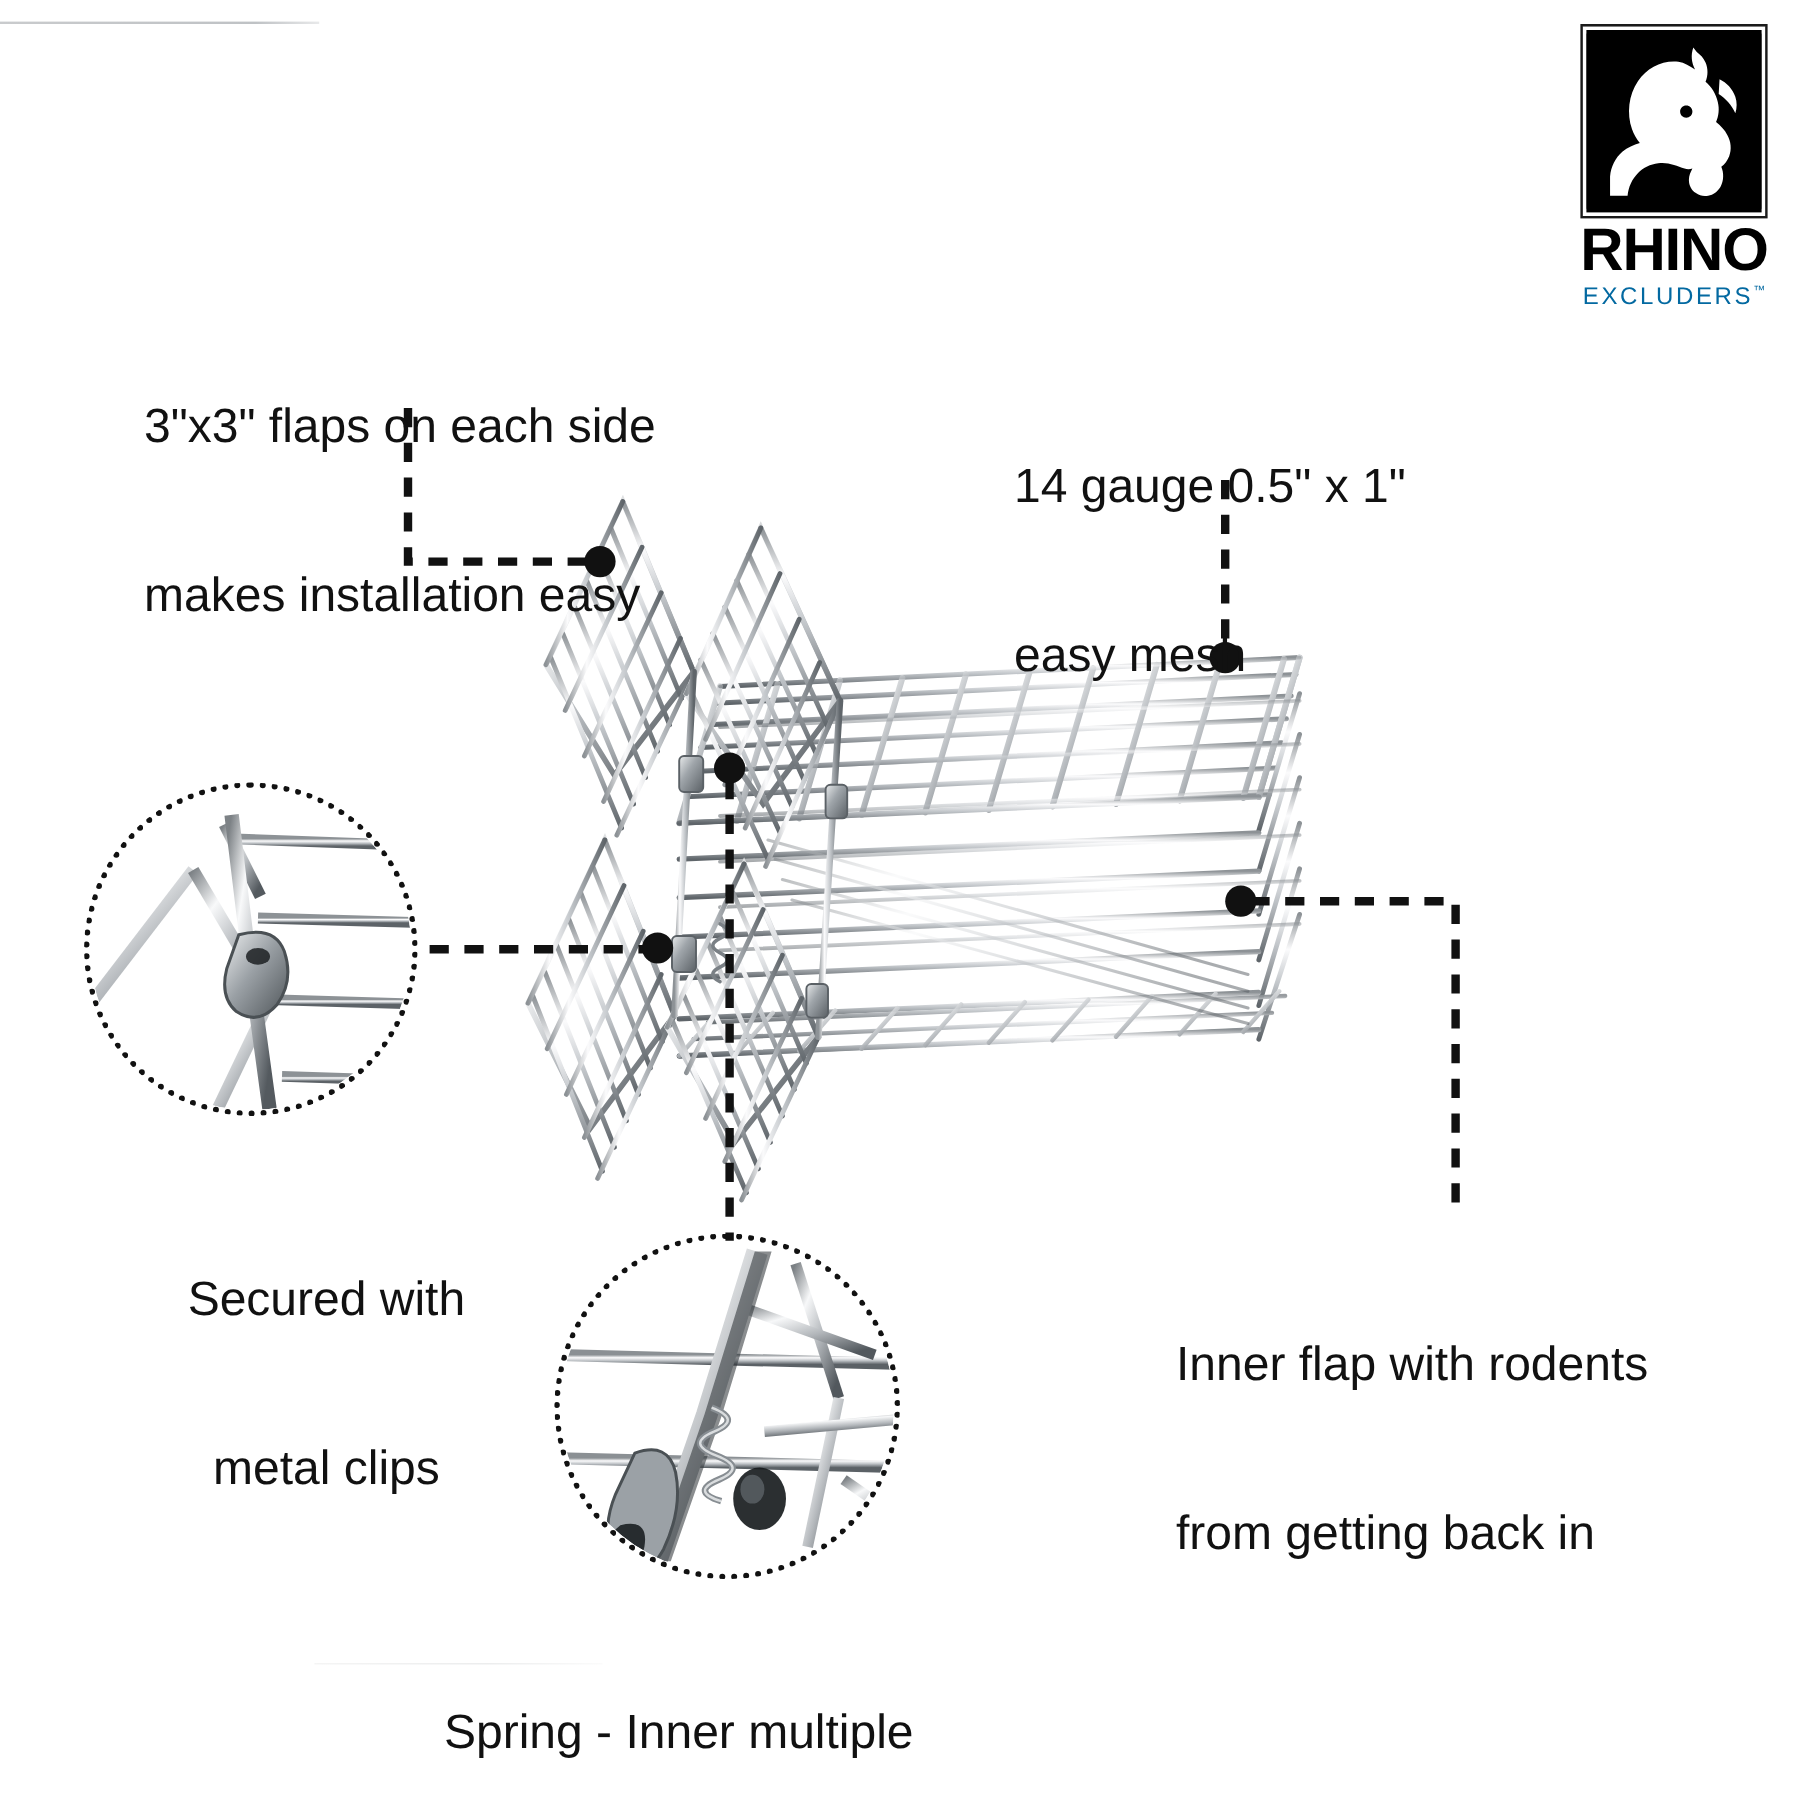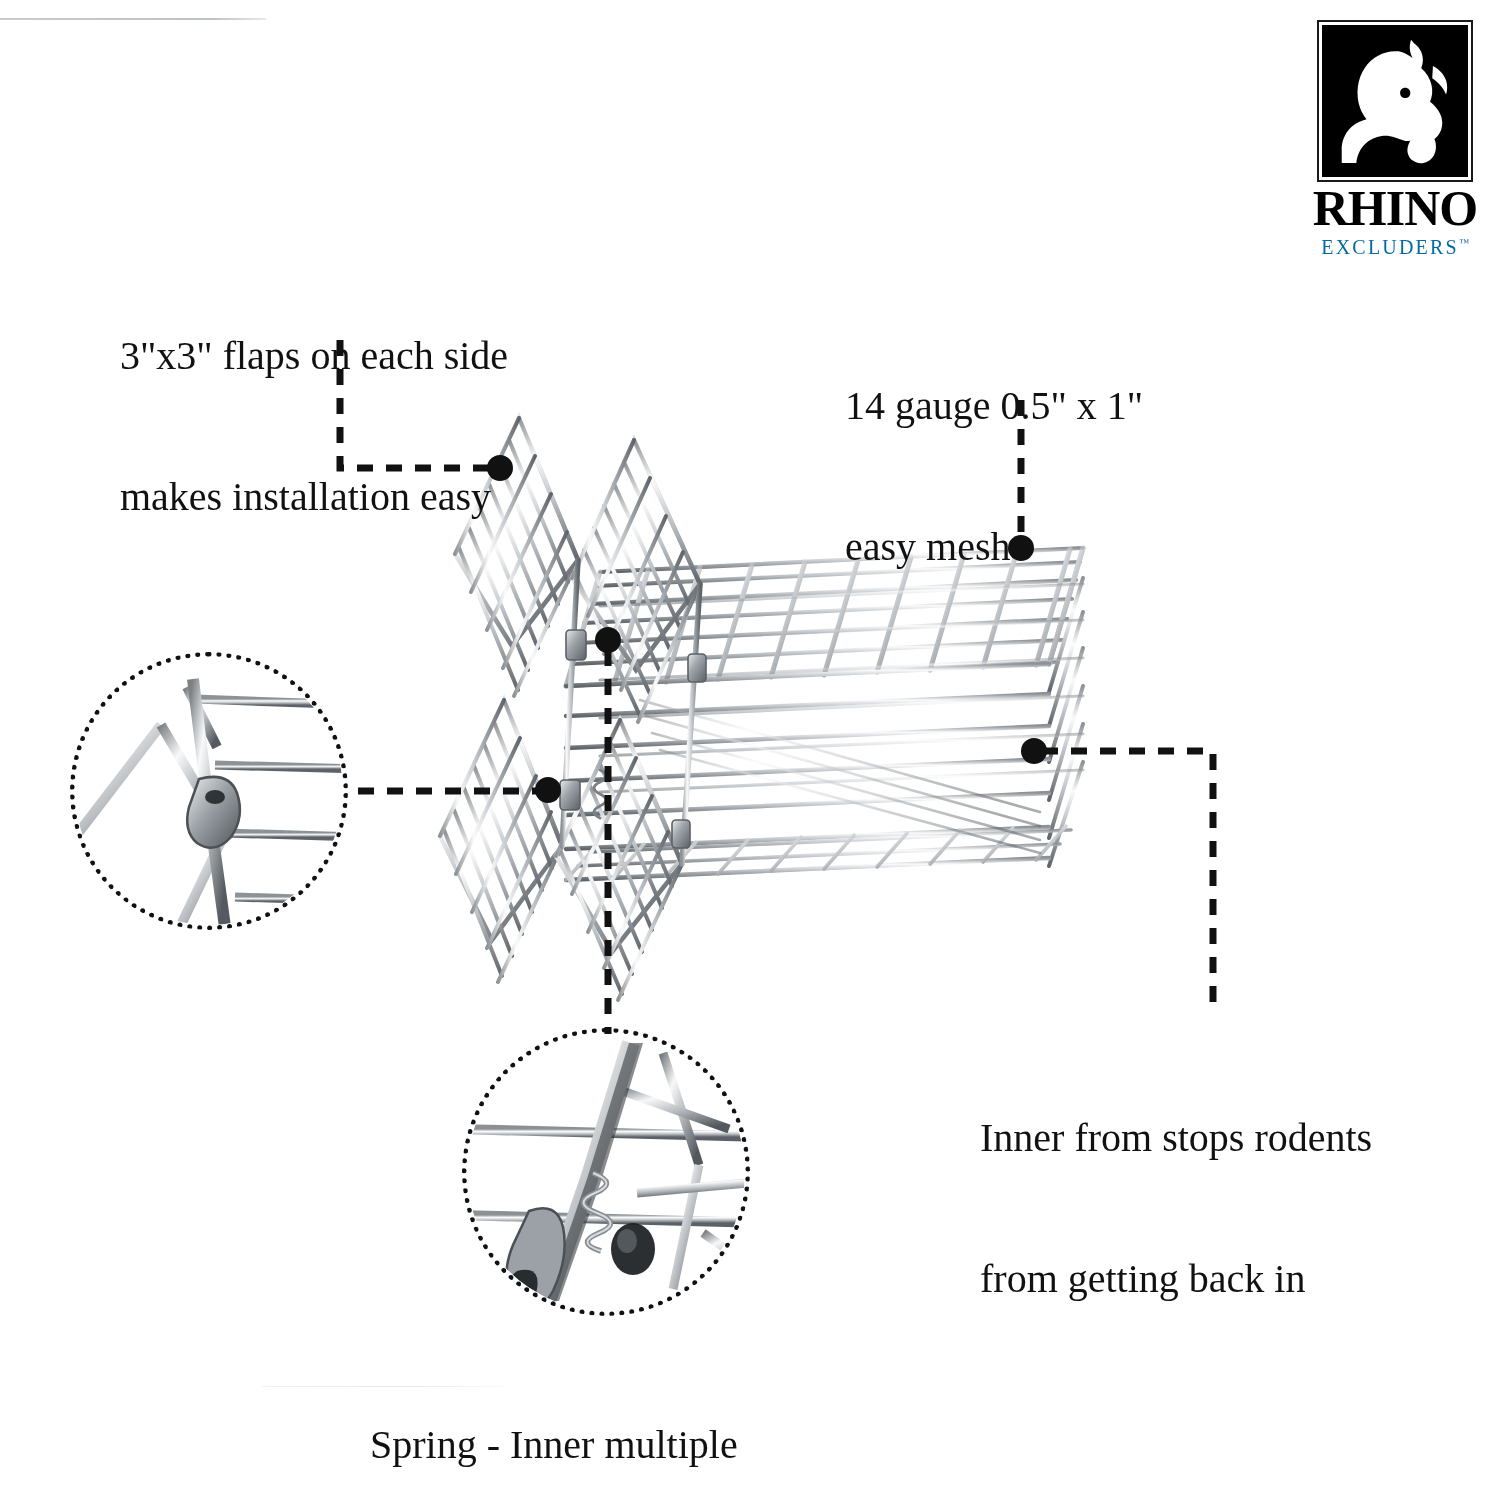--- a/index.html
+++ b/index.html
@@ -4,21 +4,21 @@
 <style>
   html,body{margin:0;padding:0;}
   body{
     width:1500px;height:1500px;
     background:#ffffff;
     font-family:"Liberation Sans","DejaVu Sans",sans-serif;
     color:#111111;
     overflow:hidden;
     position:relative;
   }
-  #stage{position:absolute;left:0;top:0;width:1500px;height:1500px;font-family:Liberation Serif, serif;}
+  #stage{position:absolute;left:0;top:0;width:1500px;height:1500px;}
 
   .abs{position:absolute;}
 
   
   .hairline{
     position:absolute;left:0;top:18px;width:266px;height:2px;
     background:linear-gradient(to right,#c9cbcd 0%,#bfc2c5 80%,#e8e9ea 100%);
   }
   .hairline2{
     position:absolute;left:262px;top:1386px;width:240px;height:1px;
@@ -536,23 +536,27 @@
   <div class="abs callout" id="cal-flaps">
     <div>3"x3" flaps on each side</div>
     <div>makes installation easy</div>
   </div>
 
   <div class="abs callout" id="cal-mesh">
     <div>14 gauge 0.5" x 1"</div>
     <div>easy mesh</div>
   </div>
 
+  <div class="abs callout" id="cal-clips">
+    <div>Secured with</div>
+    <div>metal clips</div>
+  </div>
 
   <div class="abs callout" id="cal-inner">
-    <div>Inner from stops rodents</div>
+    <div>Inner flap with rodents</div>
     <div>from getting back in</div>
   </div>
 
   <div class="abs callout" id="cal-spring">
     <div>Spring - Inner multiple</div>
     
   </div>
 
 </div>
 

